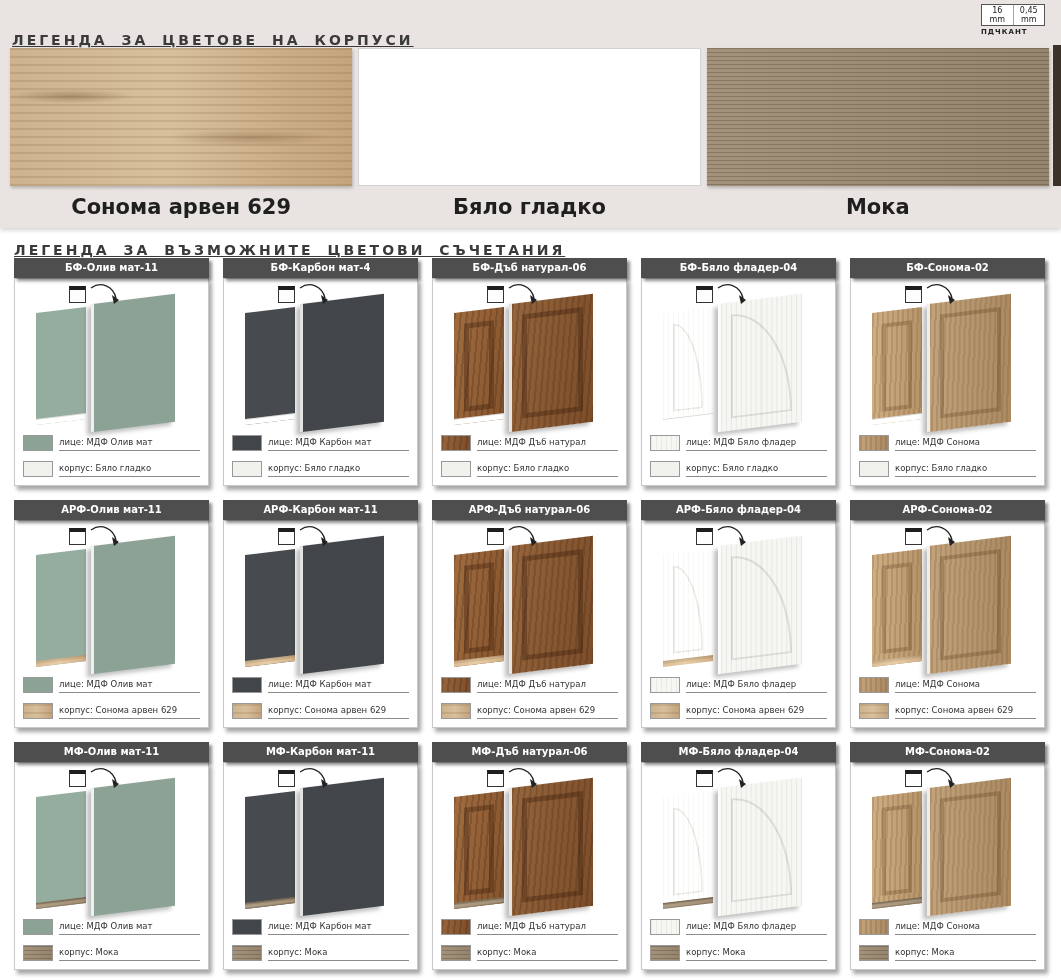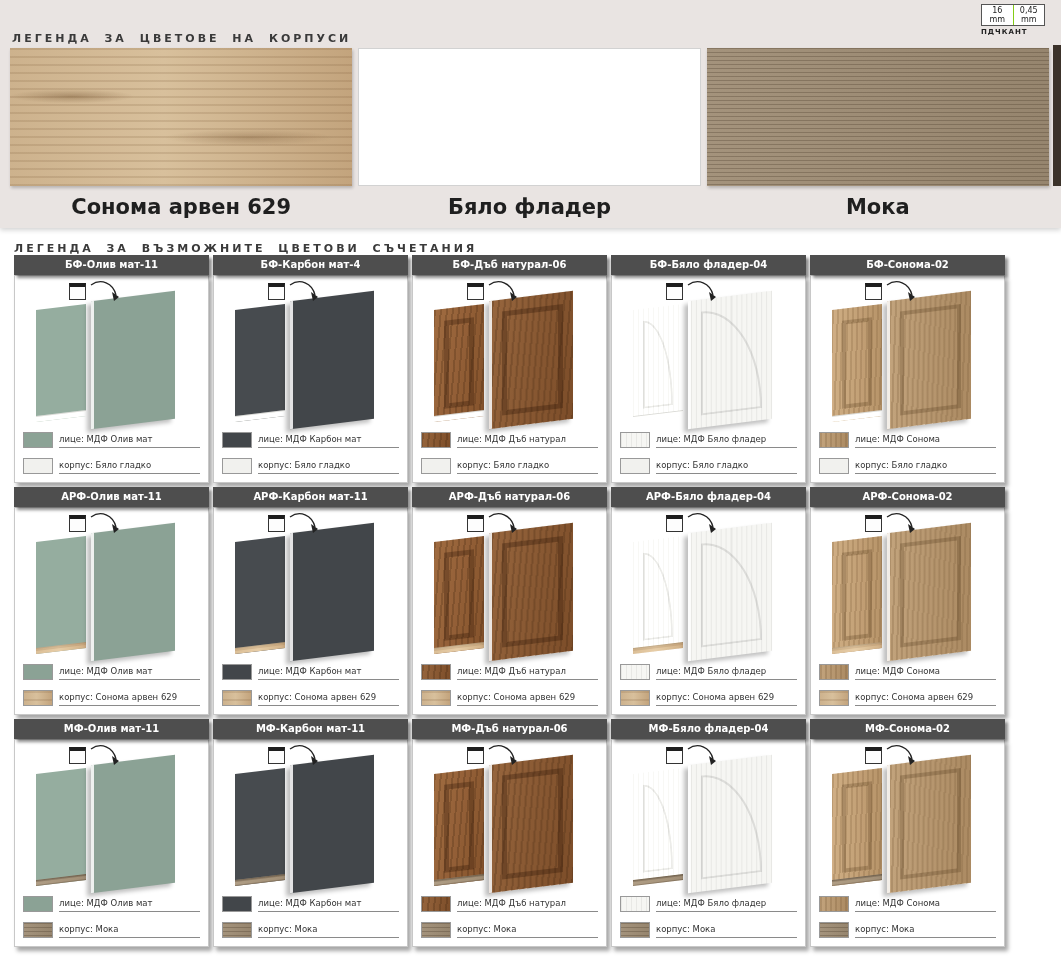--- a/index.html
+++ b/index.html
@@ -1,39 +1,39 @@
 <!DOCTYPE html>
 <html style="--banner-bg: #e9e4e2; --header-bar: #4e4e4e; --title-text: #3a3a3a; --oliv: #8ba295; --carbon: #42464a; --oak: #8a5634; --flader: #f5f5f2; --sonoma: #b5966f; --white-body: #f1f1ee; --arven: #c9ad8a; --moka: #a09078;"><head>
 <meta charset="utf-8">
 <style>
   * { margin:0; padding:0; box-sizing:border-box; }
   html,body { width:1061px; height:980px; background:#fff; font-family:"DejaVu Sans", sans-serif; overflow:hidden; }
 
   
   .banner { position:relative; width:1061px; height:228px; background:var(--banner-bg,#e9e4e2); box-shadow:0 2px 5px rgba(0,0,0,0.18); }
-  .banner-title, .section-title { font-size:11px; font-weight:bold; color:var(--title-text,#3a3a3a); letter-spacing:3px; word-spacing:6px; }
+  .banner-title, .section-title { font-size:14px; font-weight:bold; color:var(--title-text,#3a3a3a); letter-spacing:3px; word-spacing:6px;text-decoration:underline; }
   .banner-title { position:absolute; top:32px; left:12px; }
   .swatch-row { position:absolute; top:48px; left:10px; right:12px; display:flex; gap:6px; }
   .swatch-col { flex:1; }
   .swatch-box { height:138px; box-shadow:1px 2px 3px rgba(0,0,0,0.22); }
   .swatch-box.tex-white { border:1px solid #d2d2d2; box-shadow:none; background:#fff; }
   .swatch-name { text-align:center; font-size:21px; font-weight:bold; color:#1f1f1f; margin-top:9px; }
   .banner-edge-strip { position:absolute; right:0; top:45px; width:8px; height:141px; background:#3b322a; }
 
   
   .spec { position:absolute; top:4px; right:16px; width:64px; text-align:center; }
   .spec-cells { display:flex; border:1px solid #555; background:#fff; }
   .spec-cell { flex:1; padding:1px 2px; font-size:8px; color:#222; line-height:1.15; }
   .spec-cell + .spec-cell { border-left:1px solid #84cc16; }
   .spec-labels { display:flex; justify-content:flex-start; font-size:7px; font-weight:bold; color:#222; margin-top:2px; letter-spacing:1px; }
 
   
   .combos { padding:14px 14px 0 14px; }
   .combos .section-title { display:block; }
-  .grid { display:grid; grid-template-columns:repeat(5,195px); gap:4px;border-radius:15px; }
+  .grid { display:grid; grid-template-columns:repeat(5,195px); gap:14px;border-radius:15px; }
 
   .card { width:195px; }
   .card-header { height:20px; line-height:20px; background:var(--header-bar,#4e4e4e); color:#fff; font-size:10px; font-weight:bold; text-align:center; box-shadow:3px 3px 3px rgba(0,0,0,0.45); position:relative; z-index:2; white-space:nowrap; overflow:hidden; }
   .card-body { background:#fff; border:1px solid #c8c8c8; box-shadow:3px 4px 4px rgba(0,0,0,0.35); padding:2px 0 8px 0; }
 
   .door-area { position:relative; height:142px; margin:2px 4px 0 4px; }
   .mini-door { position:absolute; left:50px; top:3px; width:17px; height:17px; background:#fdfdfd; border:1px solid #333; border-top:4px solid #1d1d1d; z-index:3; }
   .arrow-svg { position:absolute; left:66px; top:0; width:38px; height:24px; z-index:3; }
   .panel { position:absolute; }
   .panel.back { left:17px; top:27px; width:50px; height:112px; transform:skewY(-7deg); filter:brightness(1.07); }
@@ -82,21 +82,21 @@
     </div>
   </div>
 
   <div class="swatch-row">
     <div class="swatch-col">
       <div class="swatch-box tex-arven"></div>
       <div class="swatch-name">Сонома арвен 629</div>
     </div>
     <div class="swatch-col">
       <div class="swatch-box tex-white"></div>
-      <div class="swatch-name">Бяло фладер</div>
+      <div class="swatch-name">Бяло гладко</div>
     </div>
     <div class="swatch-col">
       <div class="swatch-box tex-moka"></div>
       <div class="swatch-name">Мока</div>
     </div>
   </div>
 
   <div class="banner-edge-strip"></div>
 </div>
 

